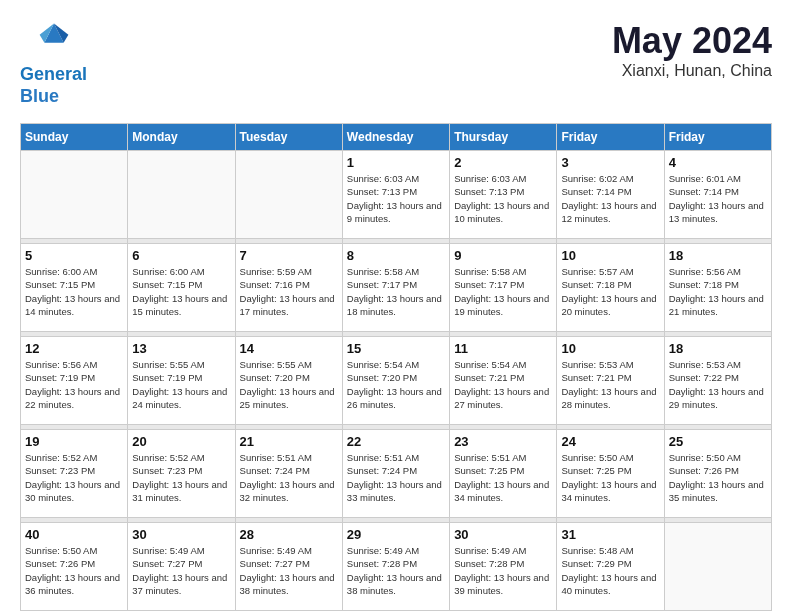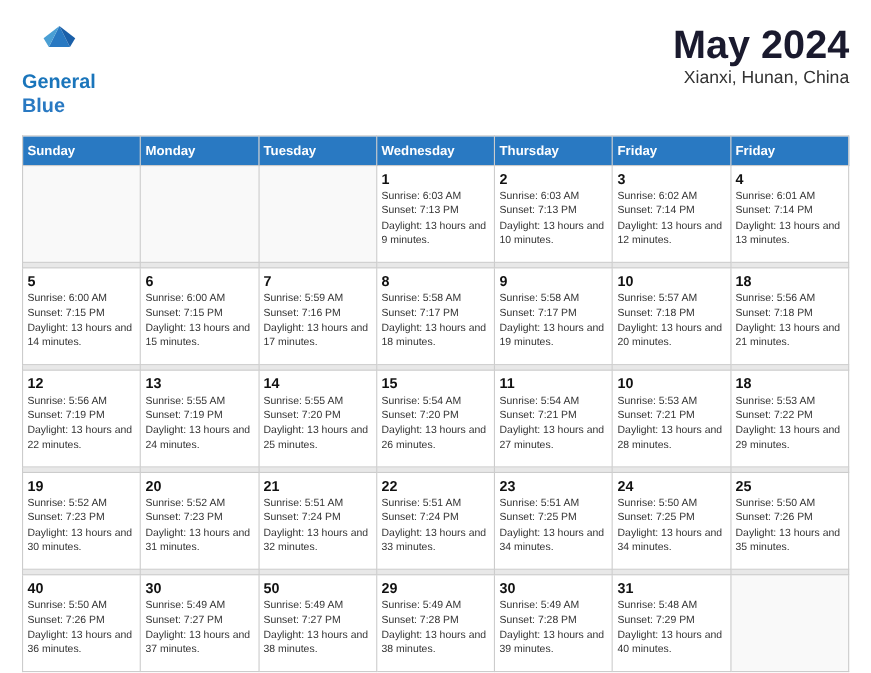--- a/index.html
+++ b/index.html
@@ -268,21 +268,21 @@
       <tr>
         <td>
           <div class="day-number">40</div>
           <div class="day-info">Sunrise: 5:50 AM<br>Sunset: 7:26 PM<br>Daylight: 13 hours and 36 minutes.</div>
         </td>
         <td>
           <div class="day-number">30</div>
           <div class="day-info">Sunrise: 5:49 AM<br>Sunset: 7:27 PM<br>Daylight: 13 hours and 37 minutes.</div>
         </td>
         <td>
-          <div class="day-number">50</div>
+          <div class="day-number">28</div>
           <div class="day-info">Sunrise: 5:49 AM<br>Sunset: 7:27 PM<br>Daylight: 13 hours and 38 minutes.</div>
         </td>
         <td>
           <div class="day-number">29</div>
           <div class="day-info">Sunrise: 5:49 AM<br>Sunset: 7:28 PM<br>Daylight: 13 hours and 38 minutes.</div>
         </td>
         <td>
           <div class="day-number">30</div>
           <div class="day-info">Sunrise: 5:49 AM<br>Sunset: 7:28 PM<br>Daylight: 13 hours and 39 minutes.</div>
         </td>

